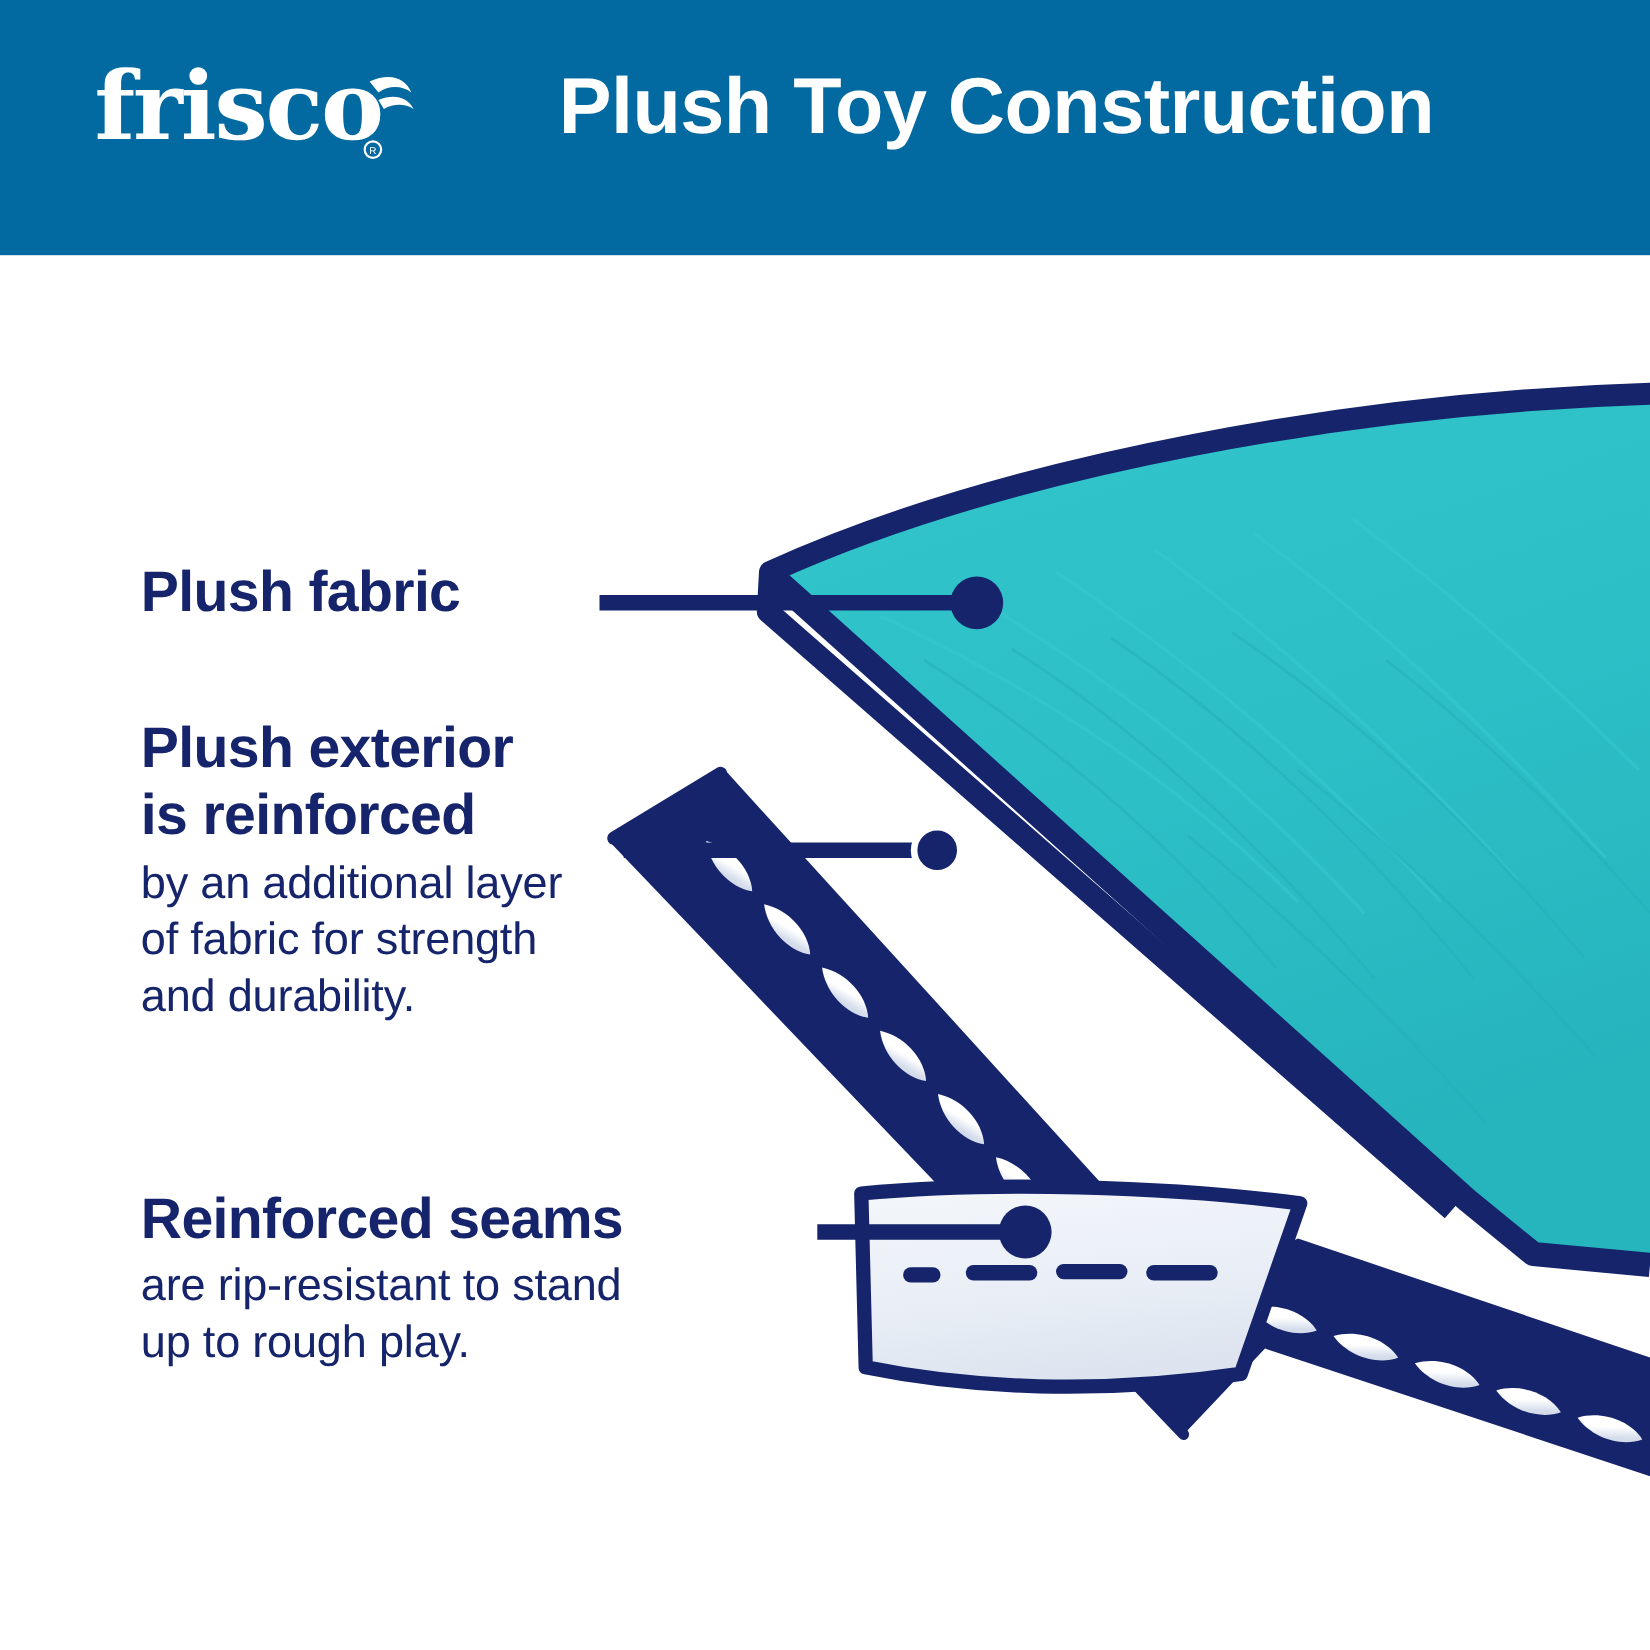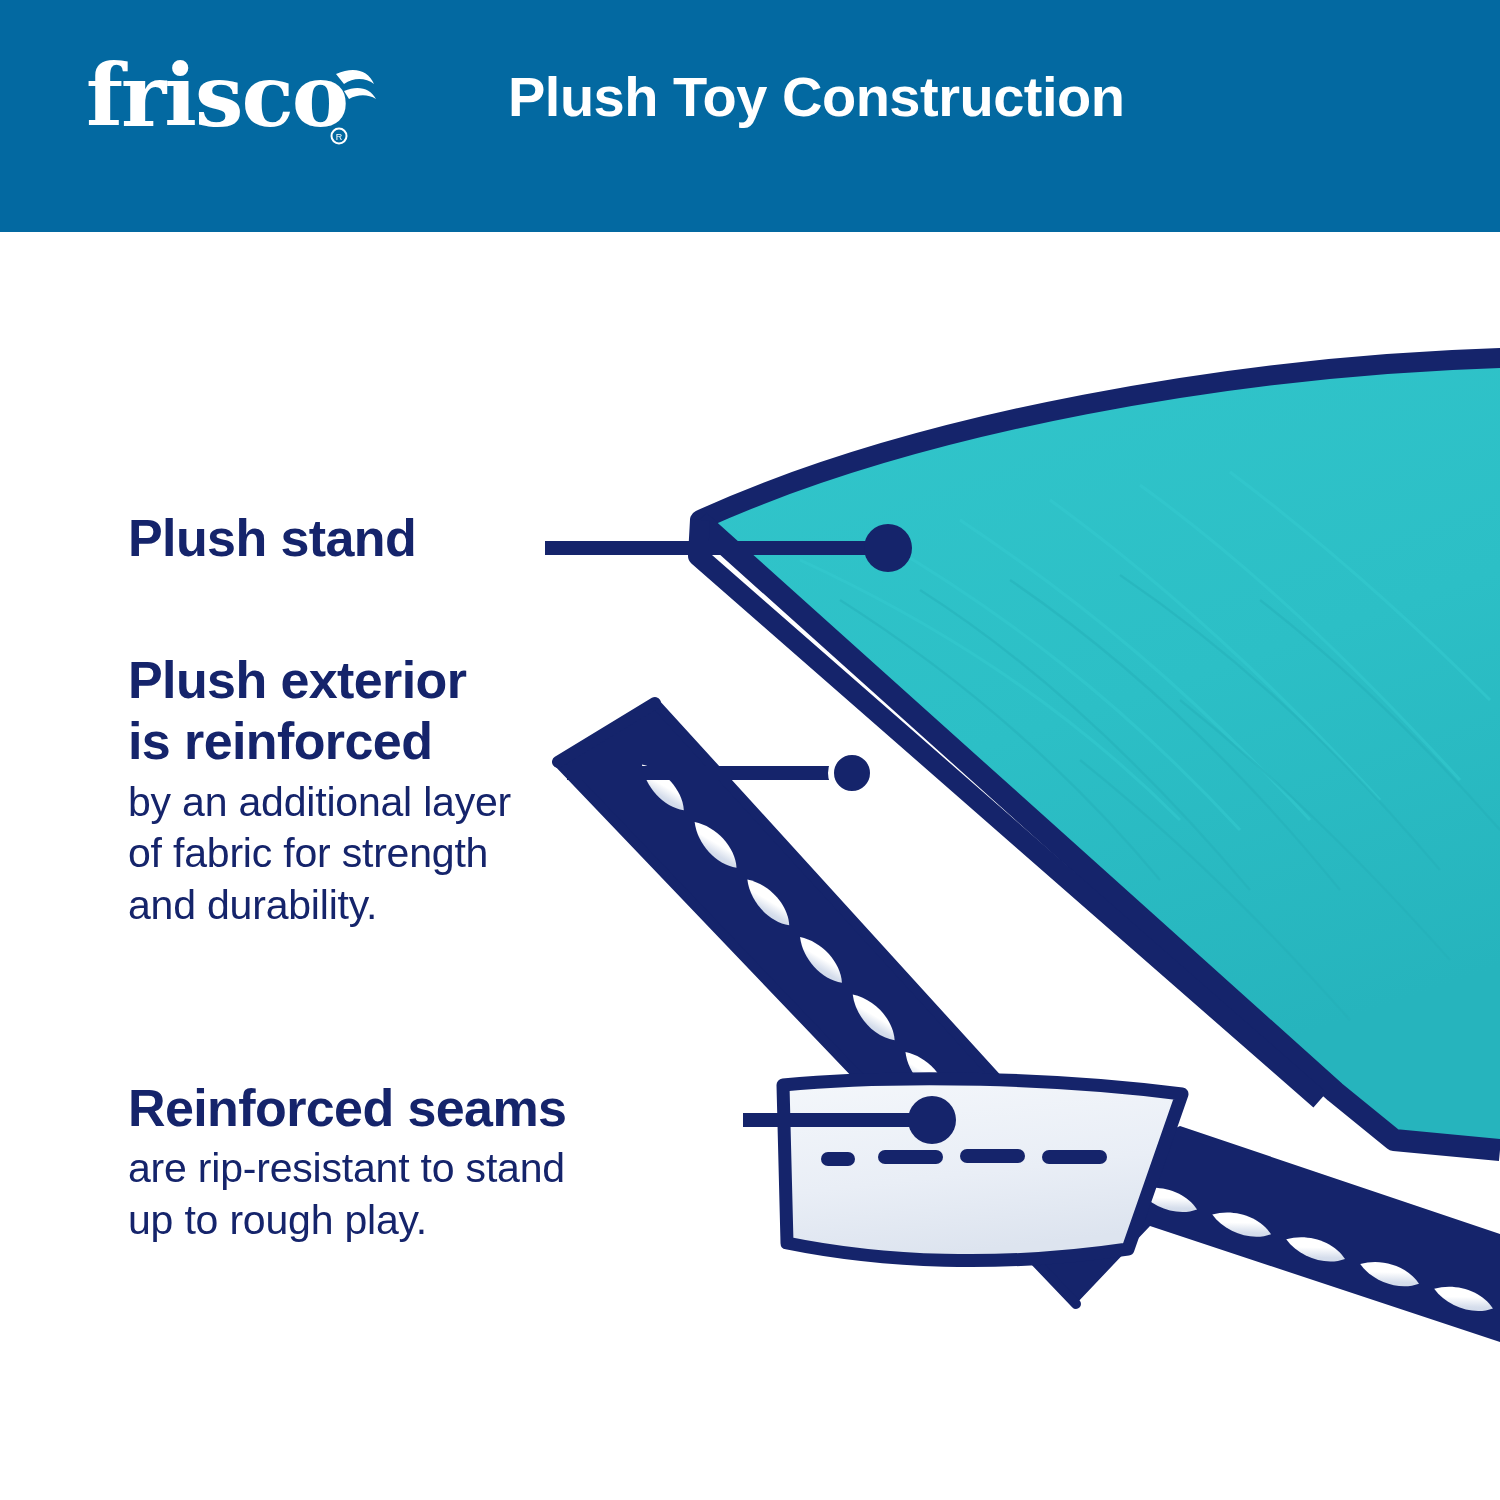--- a/index.html
+++ b/index.html
@@ -31,21 +31,21 @@
     left: 86px;
     top: 44px;
     width: 300px;
     height: 110px;
   }
   #header-title {
     position: absolute;
     left: 508px;
     top: 42px;
     color: #ffffff;
-    font-size: 56px;
+    font-size: 72px;
     font-weight: bold;
     letter-spacing: -0.5px;
     white-space: nowrap;
     line-height: 110px;
   }
 
   
   #illustration {
     position: absolute;
     left: 0; top: 196px;
@@ -290,21 +290,21 @@
       </g>
 
       <g>
         <path d="M743 1120 L928 1120" stroke-width="14" stroke-linecap="butt"></path>
         <circle cx="932" cy="1120" r="24" fill="#15246B" stroke="none"></circle>
       </g>
     </g>
   </svg>
 
   <div class="callout" id="callout-plush-fabric">
-    <div class="headline">Plush stand</div>
+    <div class="headline">Plush fabric</div>
     <div class="body"></div>
   </div>
 
   <div class="callout" id="callout-reinforced-seams">
     <div class="headline">Reinforced seams</div>
     <div class="body">are rip-resistant to stand
 up to rough play.</div>
   </div>
 
   <div class="callout" id="callout-plush-exterior">

